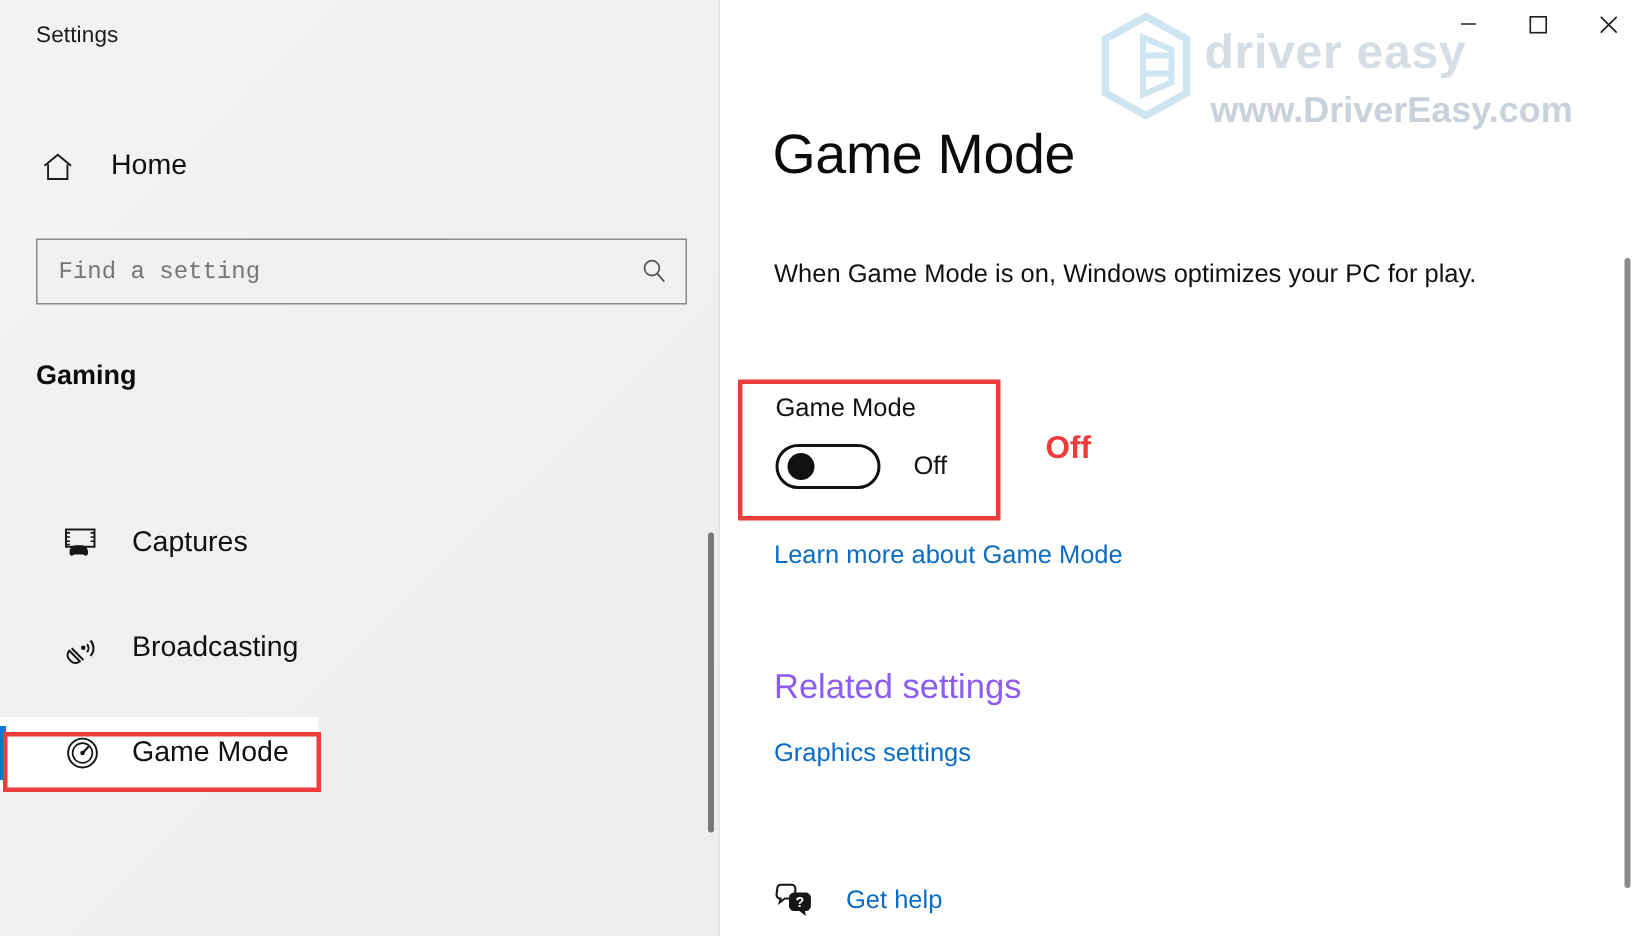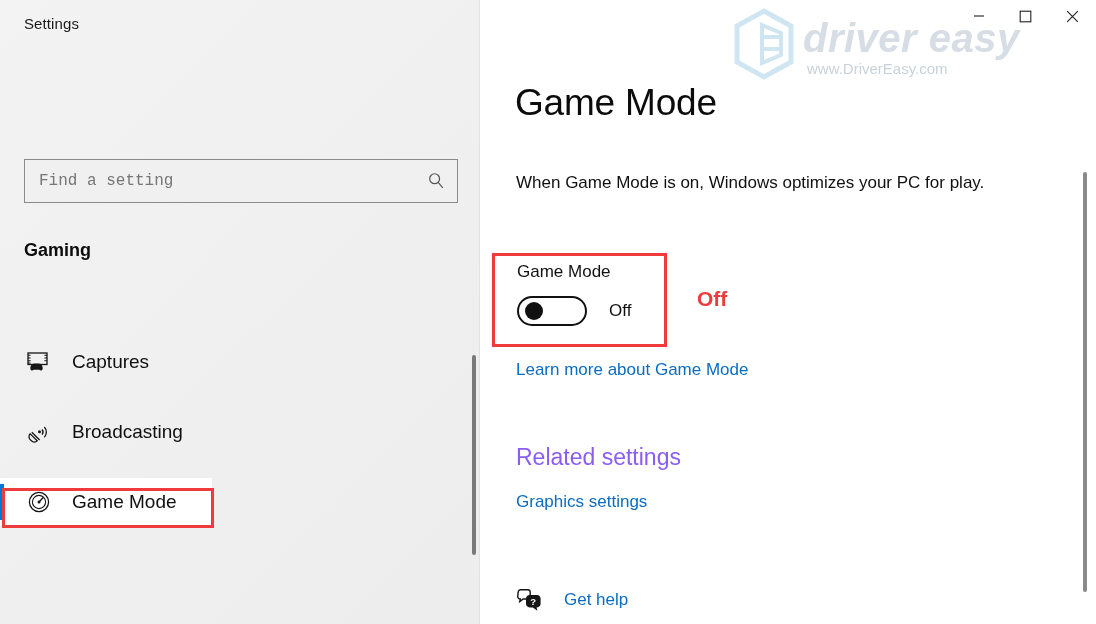--- a/index.html
+++ b/index.html
@@ -95,21 +95,21 @@
   .nav-list {
     position: absolute;
     left: 0; top: 338px;
     width: 470px;
   }
   .nav-item {
     position: relative;
     height: 48px;
     display: flex;
     align-items: center;
-    padding-left: 26px;
+    padding-left: 42px;
     margin-bottom: 22px;
     cursor: default;
   }
   .nav-item .ico {
     width: 30px;
     flex: 0 0 30px;
     display: flex;
     align-items: center;
     justify-content: flex-start;
   }
@@ -167,32 +167,31 @@
   .wm {
     position: absolute;
     left: 250px; top: 8px;
     width: 350px; height: 85px;
     z-index: 5;
     pointer-events: none;
   }
   .wm-text {
     position: absolute;
     left: 72px; top: 8px;
-    font-size: 40px;
-    font-style: italic;
+    font-size: 32px;
     font-weight: bold;
     color: #d6dde4;
     letter-spacing: .5px;
     white-space: nowrap;
   }
   .wm-url {
     position: absolute;
     left: 76px; top: 52px;
-    font-size: 15px;
-    font-weight: normal;
+    font-size: 24px;
+    font-weight: bold;
     color: #c9d2da;
     white-space: nowrap;
   }
 
   .page-title {
     position: absolute;
     left: 34px; top: 82px;
     font-size: 37px;
     font-weight: 300;
     color: #0b0b0b;
@@ -308,20 +307,29 @@
 </style>
 </head>
 <body>
 
 <div id="app">
 
   <div id="sidebar">
 
     <div class="app-title">Settings</div>
 
+    <div class="nav-home">
+      <span class="ico">
+        <svg width="25" height="25" viewBox="0 0 24 24" fill="none" stroke="#1a1a1a" stroke-width="1.2">
+          <path d="M3.5 11 L12 4 L20.5 11"></path>
+          <path d="M5.8 10 L5.8 19.5 L18.2 19.5 L18.2 10"></path>
+        </svg>
+      </span>
+      <span class="lbl">Home</span>
+    </div>
 
     <div class="search-wrap">
       <input type="text" placeholder="Find a setting" style="">
       <span class="s-ico">
         <svg width="22" height="22" viewBox="0 0 24 24" fill="none" stroke="#555" stroke-width="1.3">
           <circle cx="10.5" cy="9.5" r="5.4"></circle>
           <path d="M14.4 13.6 L19.4 19.4"></path>
         </svg>
       </span>
     </div>

